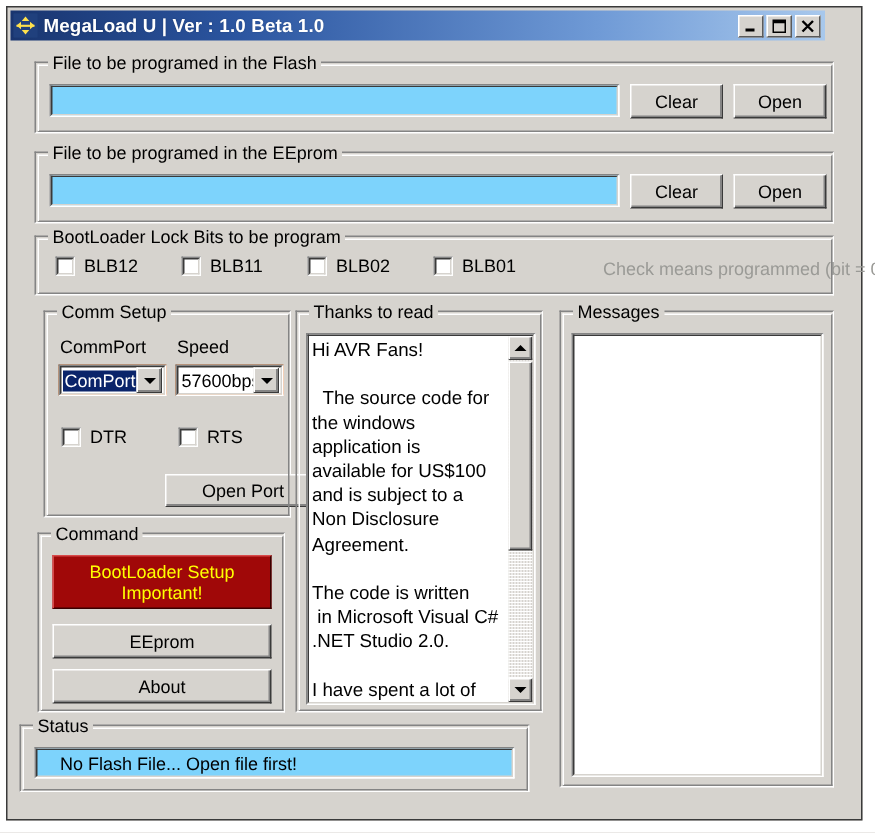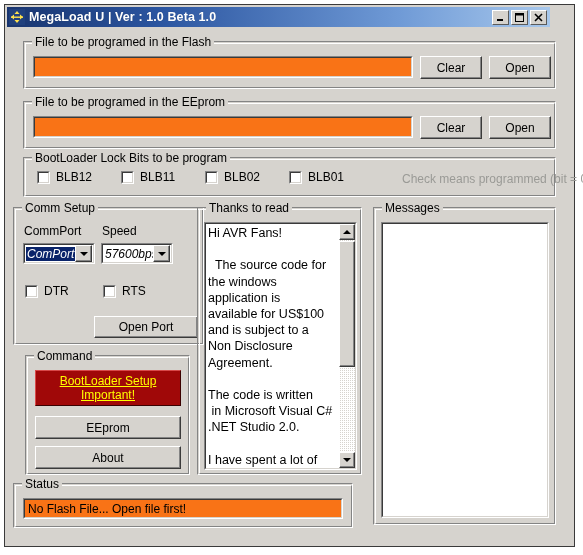--- a/index.html
+++ b/index.html
@@ -119,24 +119,24 @@
     overflow: hidden;
   }
   .field-inner {
     position: absolute;
     left: 0; top: 0; right: 0; bottom: 0;
     border-top: 1px solid #3a3a3a;
     border-left: 1px solid #3a3a3a;
     border-right: 1px solid #d6d3ce;
     border-bottom: 1px solid #d6d3ce;
     box-sizing: border-box;
-    background: #f97316;
-    display: flex;
-    align-items: center;
-    padding-left: 3px;
+    background: #7dd3fc;
+    display: flex;
+    align-items: center;
+    padding-left: 15px;
     font-size: 12px;
     white-space: nowrap;
   }
 
   
   .btn {
     position: absolute;
     background: #d6d3ce;
     border-top: 1px solid #ffffff;
     border-left: 1px solid #ffffff;
@@ -193,21 +193,20 @@
 
   
   .combo {
     position: absolute;
     background: #f97316;
     border-top: 1px solid #848484;
     border-left: 1px solid #848484;
     border-right: 1px solid #ffffff;
     border-bottom: 1px solid #ffffff;
     box-sizing: border-box;
-    font-style: italic;
   }
   .combo-inner {
     position: absolute;
     left: 0; top: 0; right: 0; bottom: 0;
     border-top: 1px solid #3a3a3a;
     border-left: 1px solid #3a3a3a;
     border-right: 1px solid #d6d3ce;
     border-bottom: 1px solid #d6d3ce;
     box-sizing: border-box;
     background: #ffffff;
@@ -457,21 +456,21 @@
       <span class="cbox"></span>
       <span>BLB02</span>
     </div>
     <div class="cbrow" style="left:265px; top:12px;">
       <span class="cbox"></span>
       <span>BLB01</span>
     </div>
     <span class="hint-label" style="left:378px; top:14px;">Check means programmed (bit = 0)</span>
   </div>
 
-  <div class="group" style="left:8px; top:202px; width:191px; height:138px;">
+  <div class="group" style="left:24px; top:202px; width:165px; height:138px;">
     <span class="group-label">Comm Setup</span>
     <span class="plain-label" style="left:10px; top:16px;">CommPort</span>
     <span class="plain-label" style="left:88px; top:16px;">Speed</span>
 
     <div class="combo" style="left:9px; top:35px; width:72px; height:21px;">
       <div class="combo-inner">
         <span class="combo-value selected">ComPort</span>
         <span class="combo-arrow">
             <span class="tri-down"></span>
           </span>
@@ -494,21 +493,21 @@
     <div class="cbrow" style="left:89px; top:76px;">
       <span class="cbox"></span>
       <span>RTS</span>
     </div>
 
     <div class="btn" style="left:32px; top:108px; width:104px; height:22px;margin-left:48px;">Open Port</div>
   </div>
 
   <div class="group" style="left:20px; top:350px; width:165px; height:120px;">
     <span class="group-label">Command</span>
-    <div class="btn" id="bootloader-setup-button" style="left:9px; top:14px; width:146px; height:36px;text-decoration:underline;">
+    <div class="btn" id="bootloader-setup-button" style="left:9px; top:14px; width:146px; height:36px;">
       <span>BootLoader Setup</span>
       <span>Important!</span>
     </div>
     <div class="btn" style="left:9px; top:60px; width:146px; height:23px;">EEprom</div>
     <div class="btn" style="left:9px; top:90px; width:146px; height:23px;">About</div>
   </div>
 
   <div class="group" style="left:8px; top:478px; width:340px; height:45px;">
     <span class="group-label">Status</span>
     <div class="field" style="left:9px; top:14px; width:320px; height:21px;">

